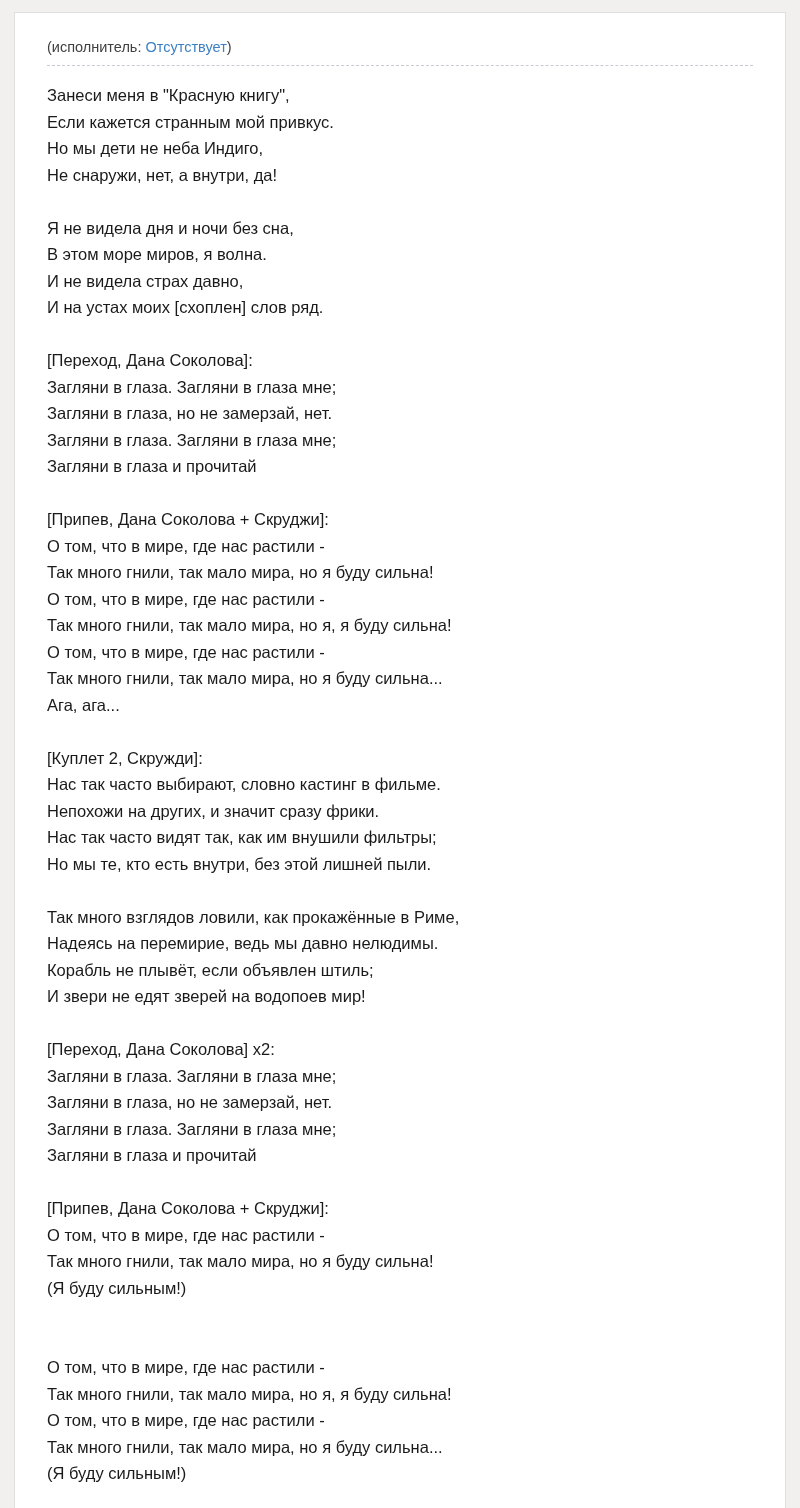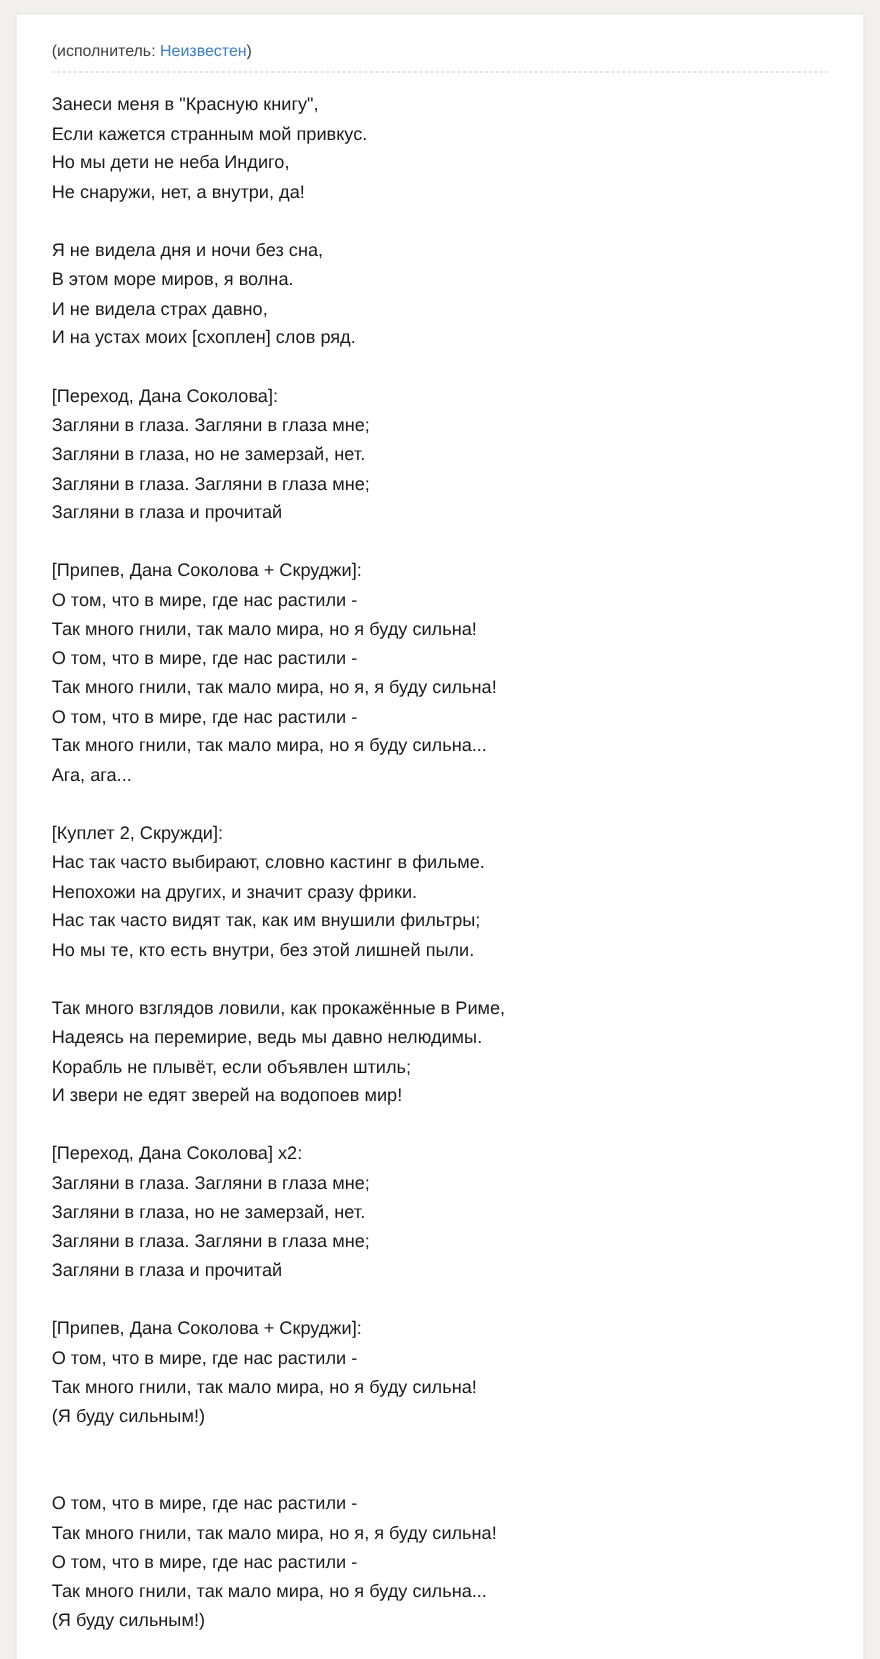--- a/index.html
+++ b/index.html
@@ -59,21 +59,21 @@
   }
 </style>
 </head>
 <body>
 
 <div class="page-frame">
   <div class="sheet">
 
 
     <div class="artist-line">
-      <span class="paren">(исполнитель: </span><a href="#" class="artist-link">Неизвестен</a><span class="paren">)</span>
+      <span class="paren">(исполнитель: </span><a href="#" class="artist-link">Отсутствует</a><span class="paren">)</span>
     </div>
 
     <div class="lyrics">Занеси меня в "Красную книгу",
 Если кажется странным мой привкус.
 Но мы дети не неба Индиго,
 Не снаружи, нет, а внутри, да!
 
 Я не видела дня и ночи без сна,
 В этом море миров, я волна.
 И не видела страх давно,

